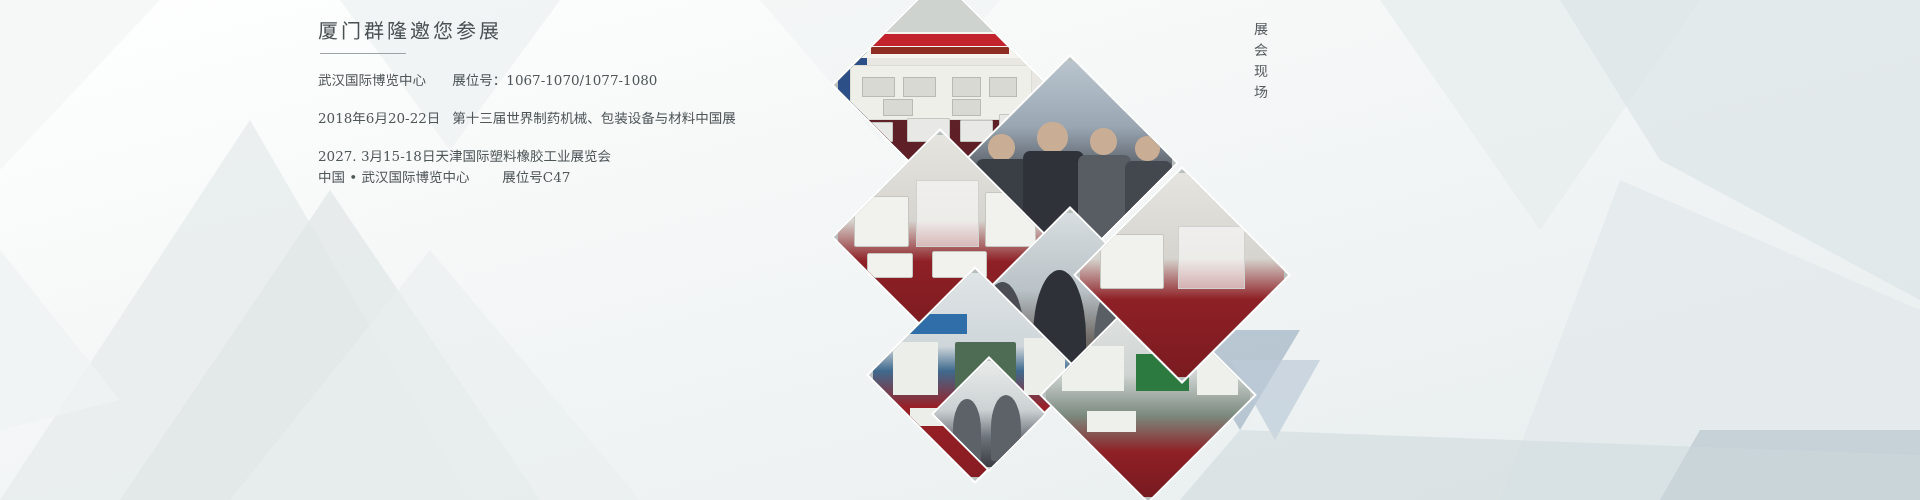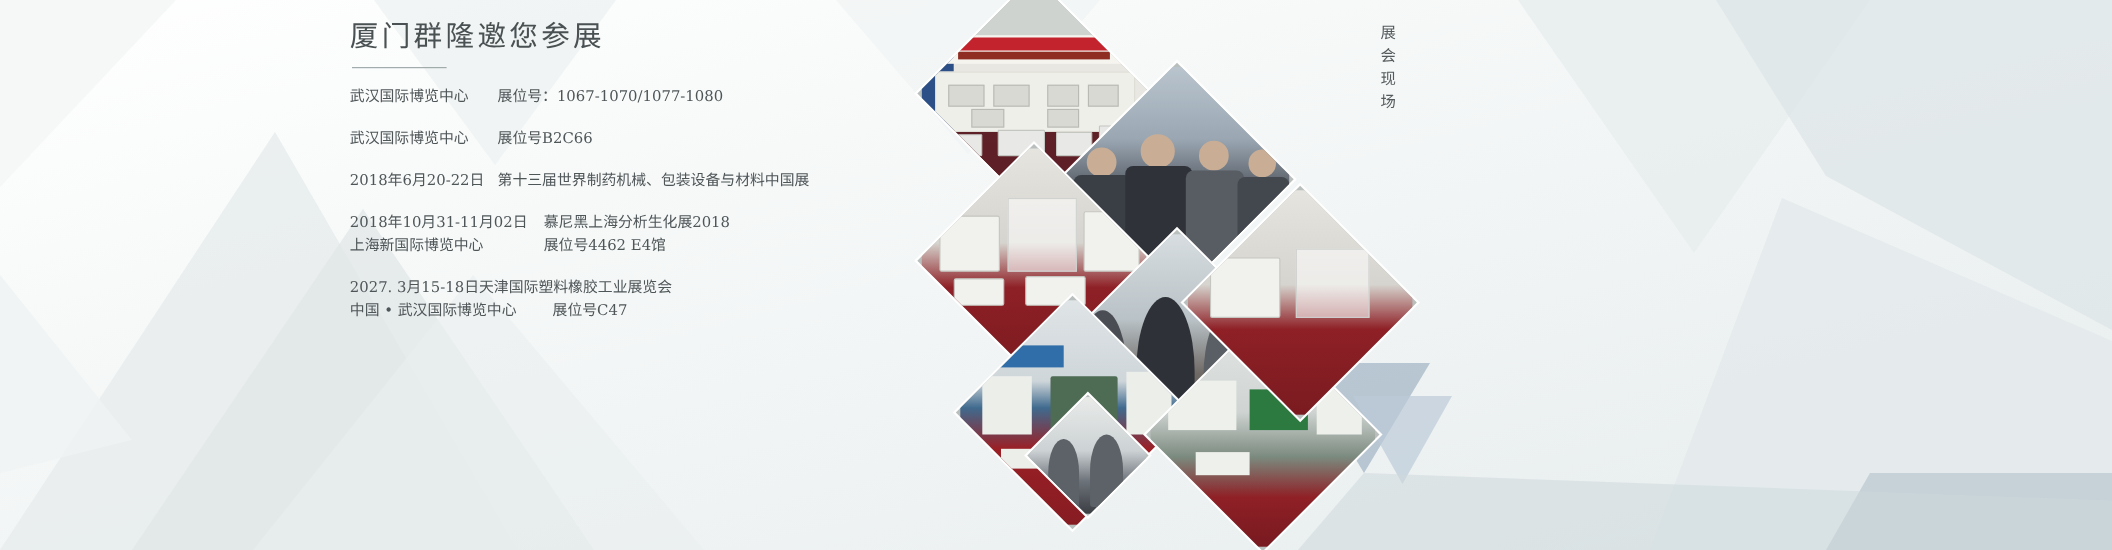--- a/index.html
+++ b/index.html
@@ -16,21 +16,21 @@
 
   
   .bg-layer{position:absolute;inset:0;overflow:hidden;pointer-events:none;}
 
   
   .text-col{
     position:absolute;left:318px;top:18px;width:560px;
     color:#4c5457;
   }
   .headline{
-    font-size:26px;letter-spacing:3px;color:#4a5153;
+    font-size:20px;letter-spacing:3px;color:#4a5153;
     font-weight:400;margin:0;line-height:1.3;
     font-family:"DejaVu Serif","Liberation Serif",serif;
   }
   .rule{
     width:86px;height:1px;background:#9aa3a5;margin:9px 0 16px 2px;
   }
   .entry{margin-bottom:17px;}
   .entry .row{
     font-size:13.5px;line-height:21px;color:#4f5658;white-space:nowrap;
     font-family:"DejaVu Serif","Liberation Serif",serif;
@@ -144,43 +144,29 @@
 
     <div class="entry">
       <div class="row">
         <span class="c1">武汉国际博览中心</span>
         <span class="c2">展位号：1067-1070/1077-1080</span>
       </div>
     </div>
 
 
     <div class="entry">
-      <div class="row">
-        <span class="c1">武汉国际博览中心</span>
-        <span class="c2">展位号B2C66</span>
-      </div>
     </div>
 
     <div class="entry">
       <div class="row">
         <span class="c1">2018年6月20-22日</span>
         <span class="c2">第十三届世界制药机械、包装设备与材料中国展</span>
       </div>
     </div>
 
-    <div class="entry wide">
-      <div class="row">
-        <span class="c1">2018年10月31-11月02日</span>
-        <span class="c2">慕尼黑上海分析生化展2018</span>
-      </div>
-      <div class="row">
-        <span class="c1">上海新国际博览中心</span>
-        <span class="c2">展位号4462  E4馆</span>
-      </div>
-    </div>
 
     <div class="entry flat">
       <div class="row">
         <span class="c1">2027. 3月15-18日天津国际塑料橡胶工业展览会</span>
         <span class="c2"></span>
       </div>
       <div class="row">
         <span class="c1" style="min-width:180px">中国 • 武汉国际博览中心</span>
         <span class="c2">展位号C47</span>
       </div>

